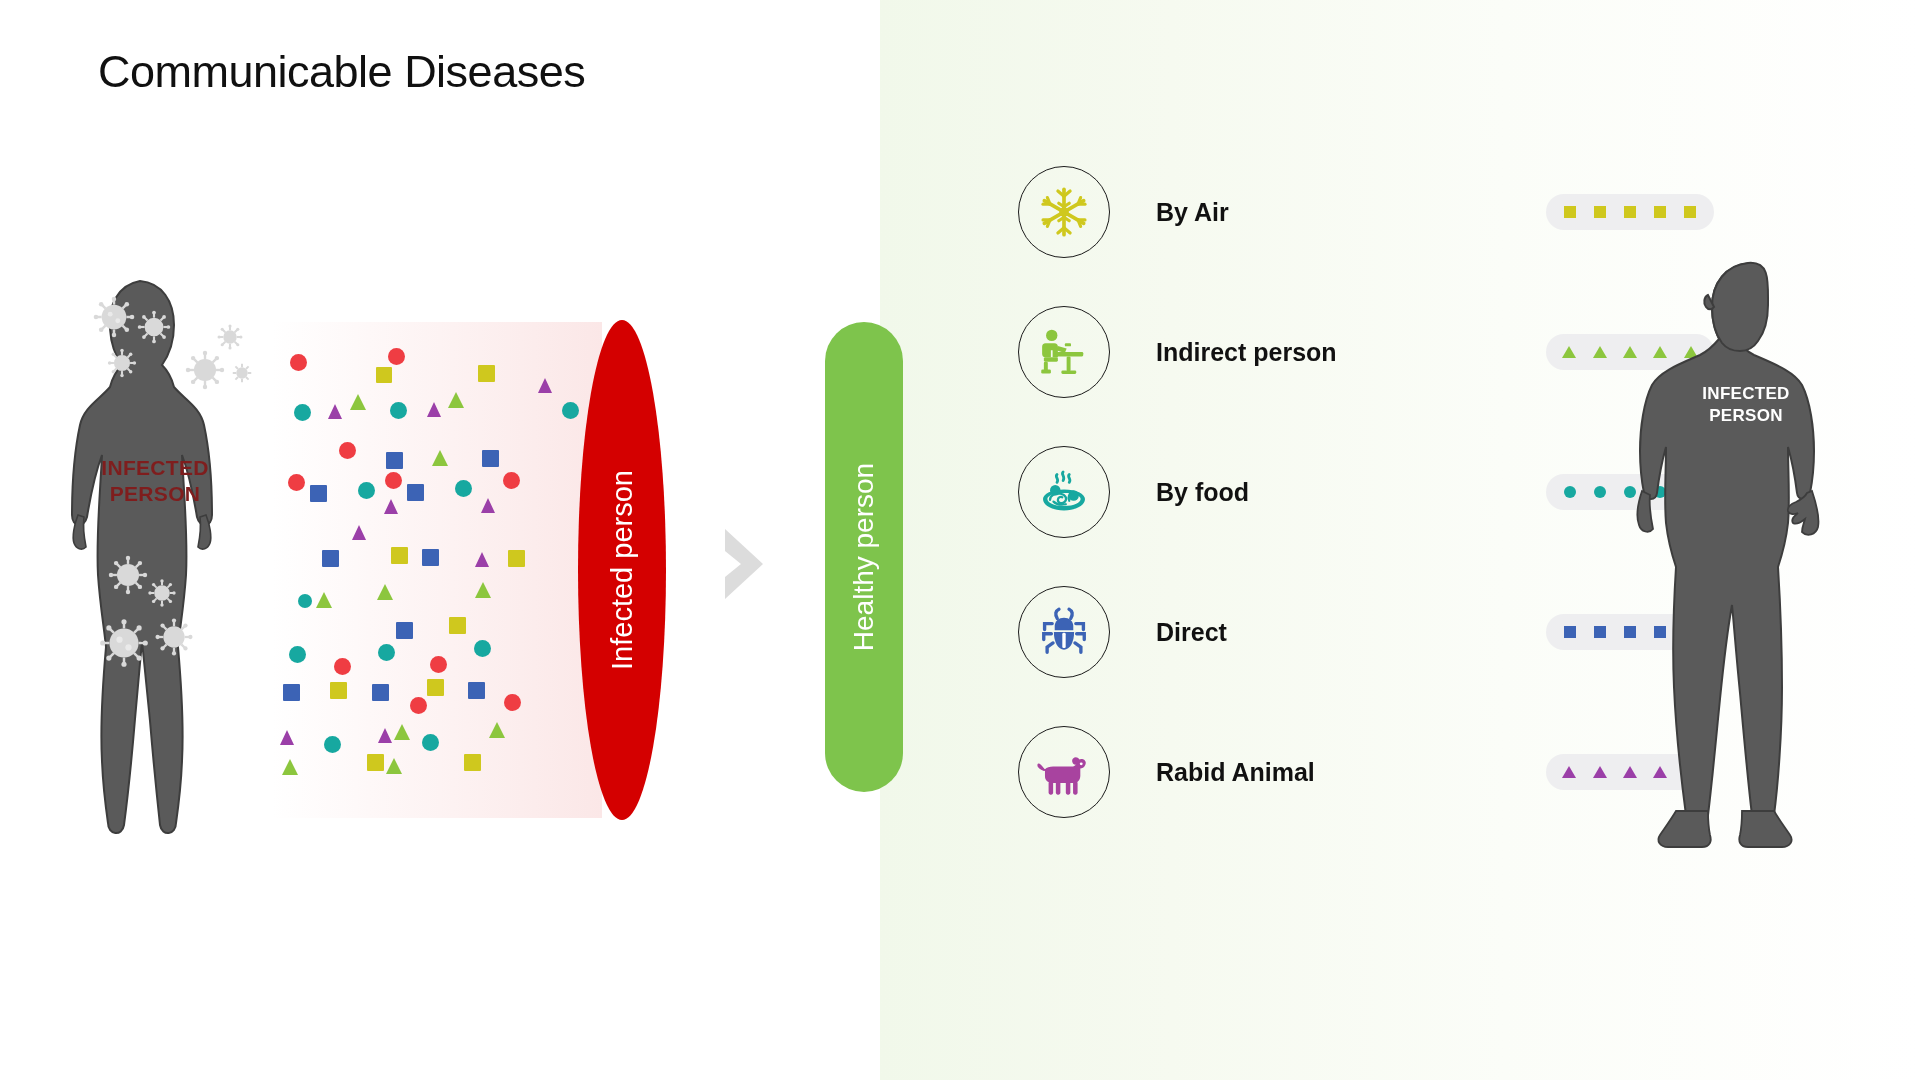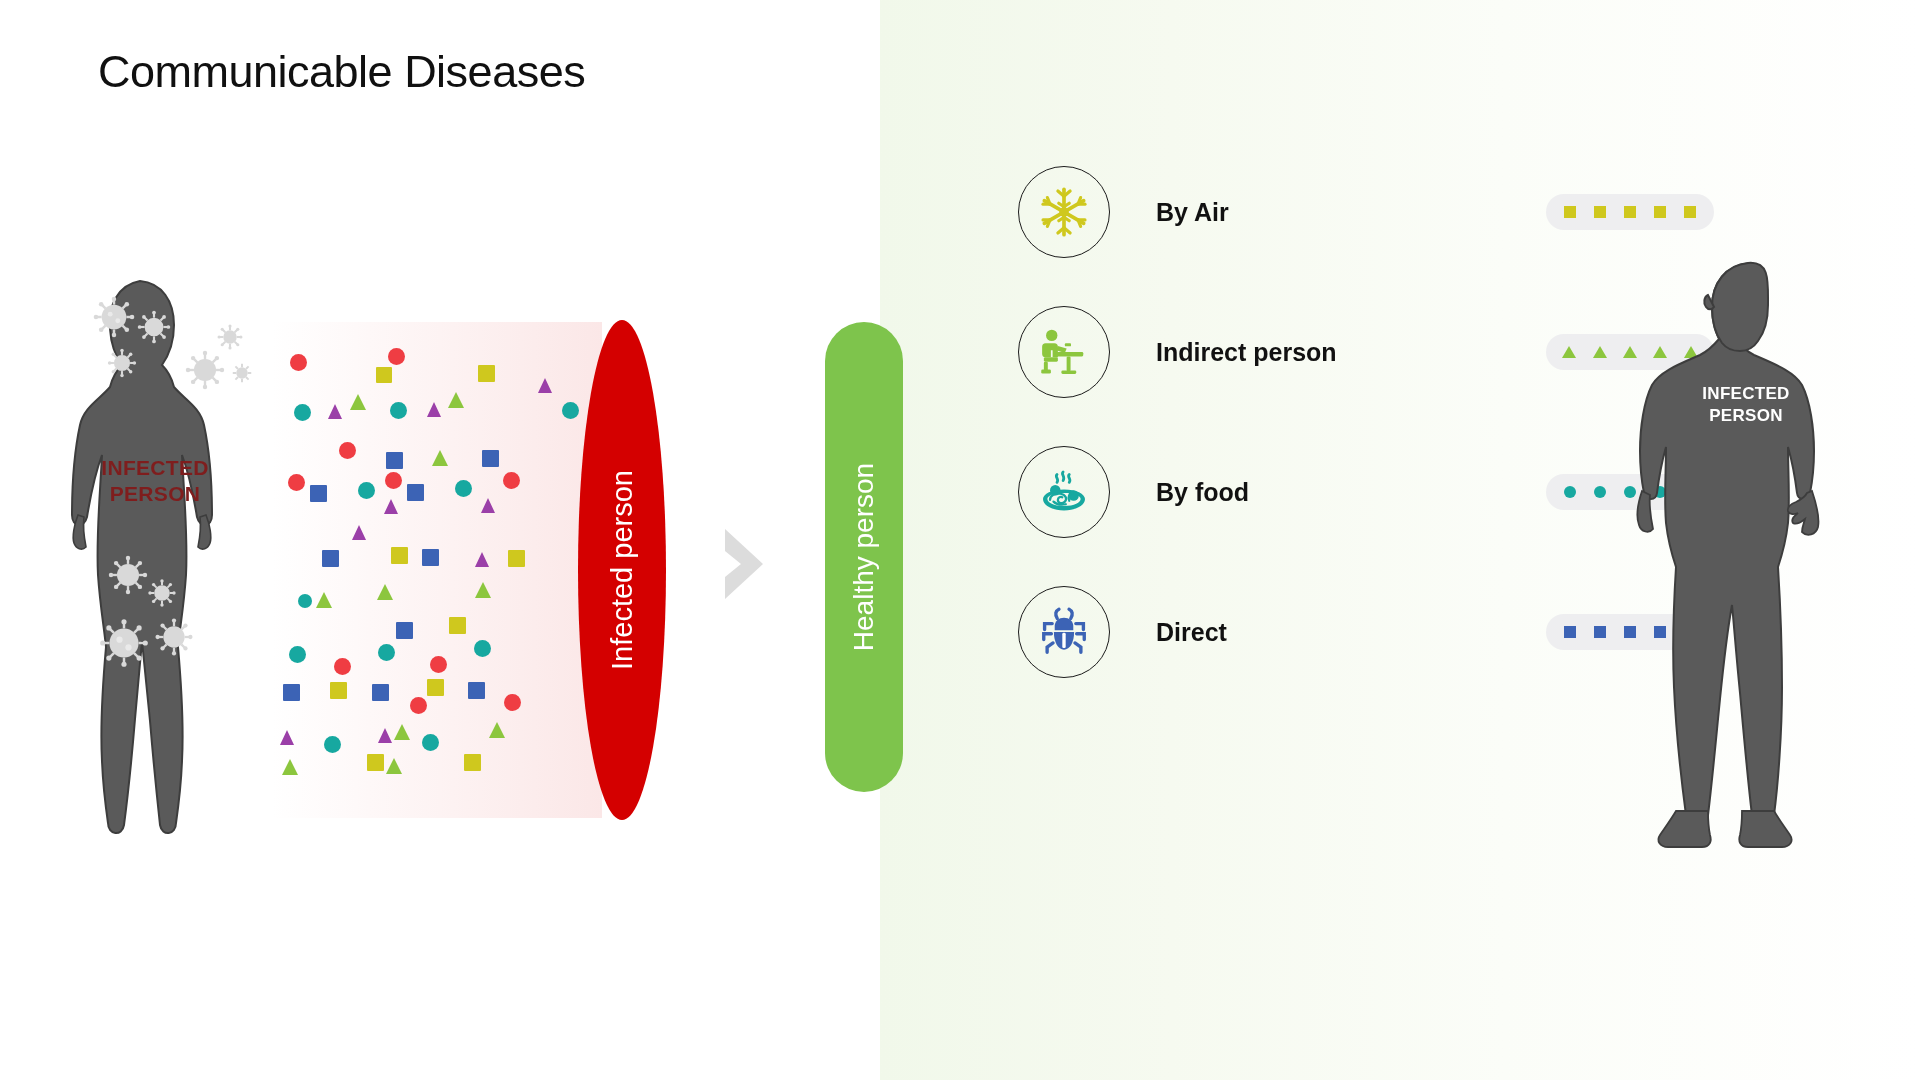--- a/index.html
+++ b/index.html
@@ -567,20 +567,47 @@
       <div class="row-label">Direct</div>
       <div class="chip">
           <i class="square" style="background: rgb(60, 99, 181);"></i>
           <i class="square" style="background: rgb(60, 99, 181);"></i>
           <i class="square" style="background: rgb(60, 99, 181);"></i>
           <i class="square" style="background: rgb(60, 99, 181);"></i>
           <i class="square" style="background: rgb(60, 99, 181);"></i>
         </div>
     </div>
 
+    <div class="row">
+      <div class="icon-circle">
+        <svg width="58" height="58" viewBox="0 0 64 64">
+          <g fill="#a8439f">
+            <path d="M6 25 C4 24 3 26 4.5 27.5 L11 31 L11 37 C11 41 14 44 19 44 L42 44
+                     C47 44 50 41 50 36 L50 28 C52 28 54 27 55 25
+                     C57 22 56 19 53 18 C50 17 47 19 46 22
+                     C45 25 43 26 40 26 L20 26 C16 26 13 27 11 29 Z"></path>
+            <path d="M49 18 C47 15 44 15 42 17 C40 19 41 23 44 24 C46 24.5 48 23 49 21 Z"></path>
+            <rect x="15" y="42" width="5" height="15" rx="2"></rect>
+            <rect x="23" y="42" width="5" height="15" rx="2"></rect>
+            <rect x="34" y="42" width="5" height="15" rx="2"></rect>
+            <rect x="42" y="42" width="5" height="15" rx="2"></rect>
+            <path d="M11 30 C9 27 7 24 5 23 C3 22 2 24 3 26 C4.5 28.5 7 30 10 31 Z"></path>
+          </g>
+          <circle cx="51" cy="23" r="1.6" fill="#ffffff"></circle>
+        </svg>
+      </div>
+      <div class="row-label">Rabid Animal</div>
+      <div class="chip">
+          <i class="tri" style="border-bottom-color: rgb(155, 63, 168);"></i>
+          <i class="tri" style="border-bottom-color: rgb(155, 63, 168);"></i>
+          <i class="tri" style="border-bottom-color: rgb(155, 63, 168);"></i>
+          <i class="tri" style="border-bottom-color: rgb(155, 63, 168);"></i>
+          <i class="tri" style="border-bottom-color: rgb(155, 63, 168);"></i>
+        </div>
+    </div>
 
   </div>
 
   <div class="man-wrap">
     <svg viewBox="0 0 250 620" xmlns="http://www.w3.org/2000/svg">
       <g fill="#5a5a5a" stroke="#3d3d3d" stroke-width="2">
         <path d="M120 8 C96 10 82 28 82 52 C82 66 85 76 89 84
                  C84 90 78 96 70 100 C52 108 30 116 22 130
                  C14 146 10 172 10 196 C10 212 12 228 14 238
                  C16 246 26 246 27 238 C29 222 32 206 36 192

